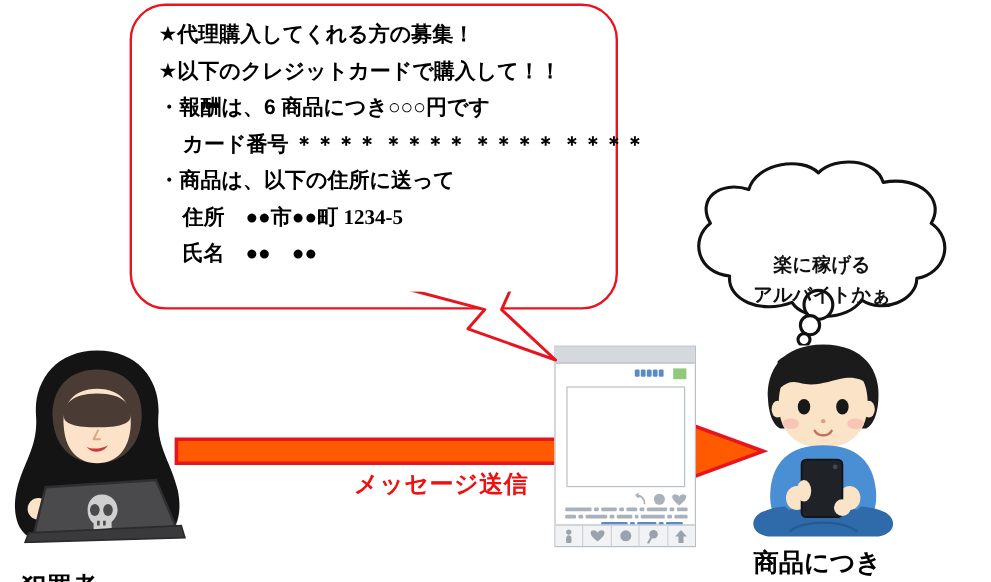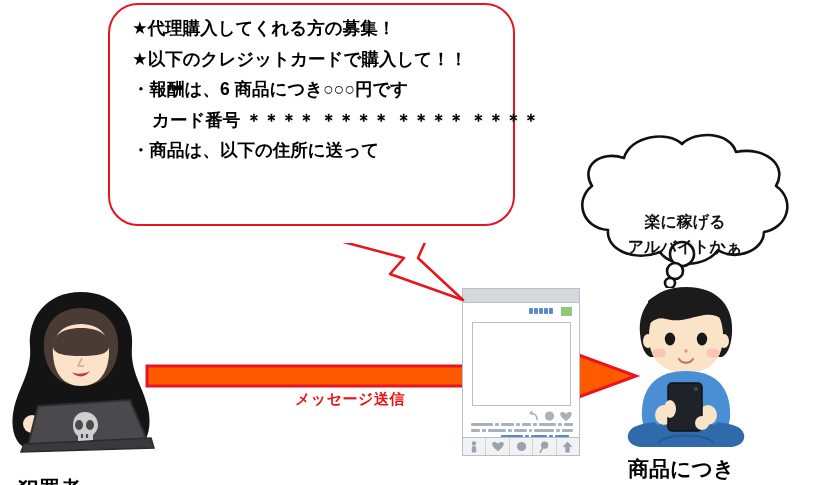--- a/index.html
+++ b/index.html
@@ -7,40 +7,40 @@
     width:826px;height:485px;
     background:#ffffff;
     font-family:"Liberation Sans","DejaVu Sans",sans-serif;
     overflow:hidden;
     position:relative;
   }
   #stage{position:relative;width:826px;height:485px;}
 
   
   .speech-bubble{
-    position:absolute;left:108px;top:3px;width:407px;height:223px;
+    position:absolute;left:108px;top:3px;width:407px;height:255px;
     background:#ffffff;
     border:2.5px solid #e8141e;
     border-radius:30px;
     box-sizing:border-box;
     z-index:6;
   }
   .bubble-lines{
     position:absolute;left:22px;top:8px;right:10px;
     display:flex;flex-direction:column;
   }
   .bline{
     font-size:17.5px;
     font-weight:bold;
     color:#000;
     line-height:30.5px;
     white-space:pre;
     letter-spacing:0px;
   }
-  .bline.indent{padding-left:20px;}
+  .bline.indent{padding-left:20px;font-family:Liberation Serif, serif;}
   
   .bubble-tail{
     position:absolute;left:330px;top:238px;width:160px;height:85px;z-index:7;
   }
 
   
   .thought-cloud{
     position:absolute;left:560px;top:128px;width:238px;height:160px;z-index:6;
   }
   .cloud-text{
@@ -48,21 +48,21 @@
     text-align:center;z-index:8;
     font-size:16px;font-weight:bold;color:#111;line-height:25px;
     white-space:pre;
     margin-top:46px;
   }
 
   
   .arrow-wrap{position:absolute;left:144px;top:352px;width:500px;height:48px;z-index:4;}
   .arrow-label{
     position:absolute;left:295px;top:390px;
-    font-size:15px;font-weight:bold;color:#ee1111;
+    font-size:20px;font-weight:bold;color:#ee1111;
     letter-spacing:0.5px;white-space:pre;z-index:5;
   }
 
   
   .phone{
     position:absolute;left:462px;top:288px;width:118px;height:168px;
     background:#ffffff;
     border:1.5px solid #b9bfc6;
     box-sizing:border-box;
     z-index:5;
@@ -116,20 +116,22 @@
 
 <div id="stage">
 
   <div class="speech-bubble">
     <div class="bubble-lines">
       <div class="bline">★代理購入してくれる方の募集！</div>
       <div class="bline">★以下のクレジットカードで購入して！！</div>
       <div class="bline">・報酬は、6 商品につき○○○円です</div>
       <div class="bline indent">カード番号 ＊＊＊＊ ＊＊＊＊ ＊＊＊＊ ＊＊＊＊</div>
       <div class="bline">・商品は、以下の住所に送って</div>
+      <div class="bline indent">住所　●●市●●町 1234-5</div>
+      <div class="bline indent">氏名　●●　●●</div>
     </div>
   </div>
 
   <svg class="bubble-tail" viewBox="0 0 160 85">
     <path d="M 6 2 L 96 2 L 88 20 L 133 62 L 60 36 L 74 20 Z" fill="#ffffff" stroke="#e8141e" stroke-width="2.5" stroke-linejoin="round"></path>
     <rect x="4" y="0" width="96" height="5" fill="#ffffff"></rect>
   </svg>
 
   <svg class="thought-cloud" viewBox="0 0 238 160">
     <g fill="#ffffff" stroke="#111111" stroke-width="2.6" stroke-linejoin="round">

